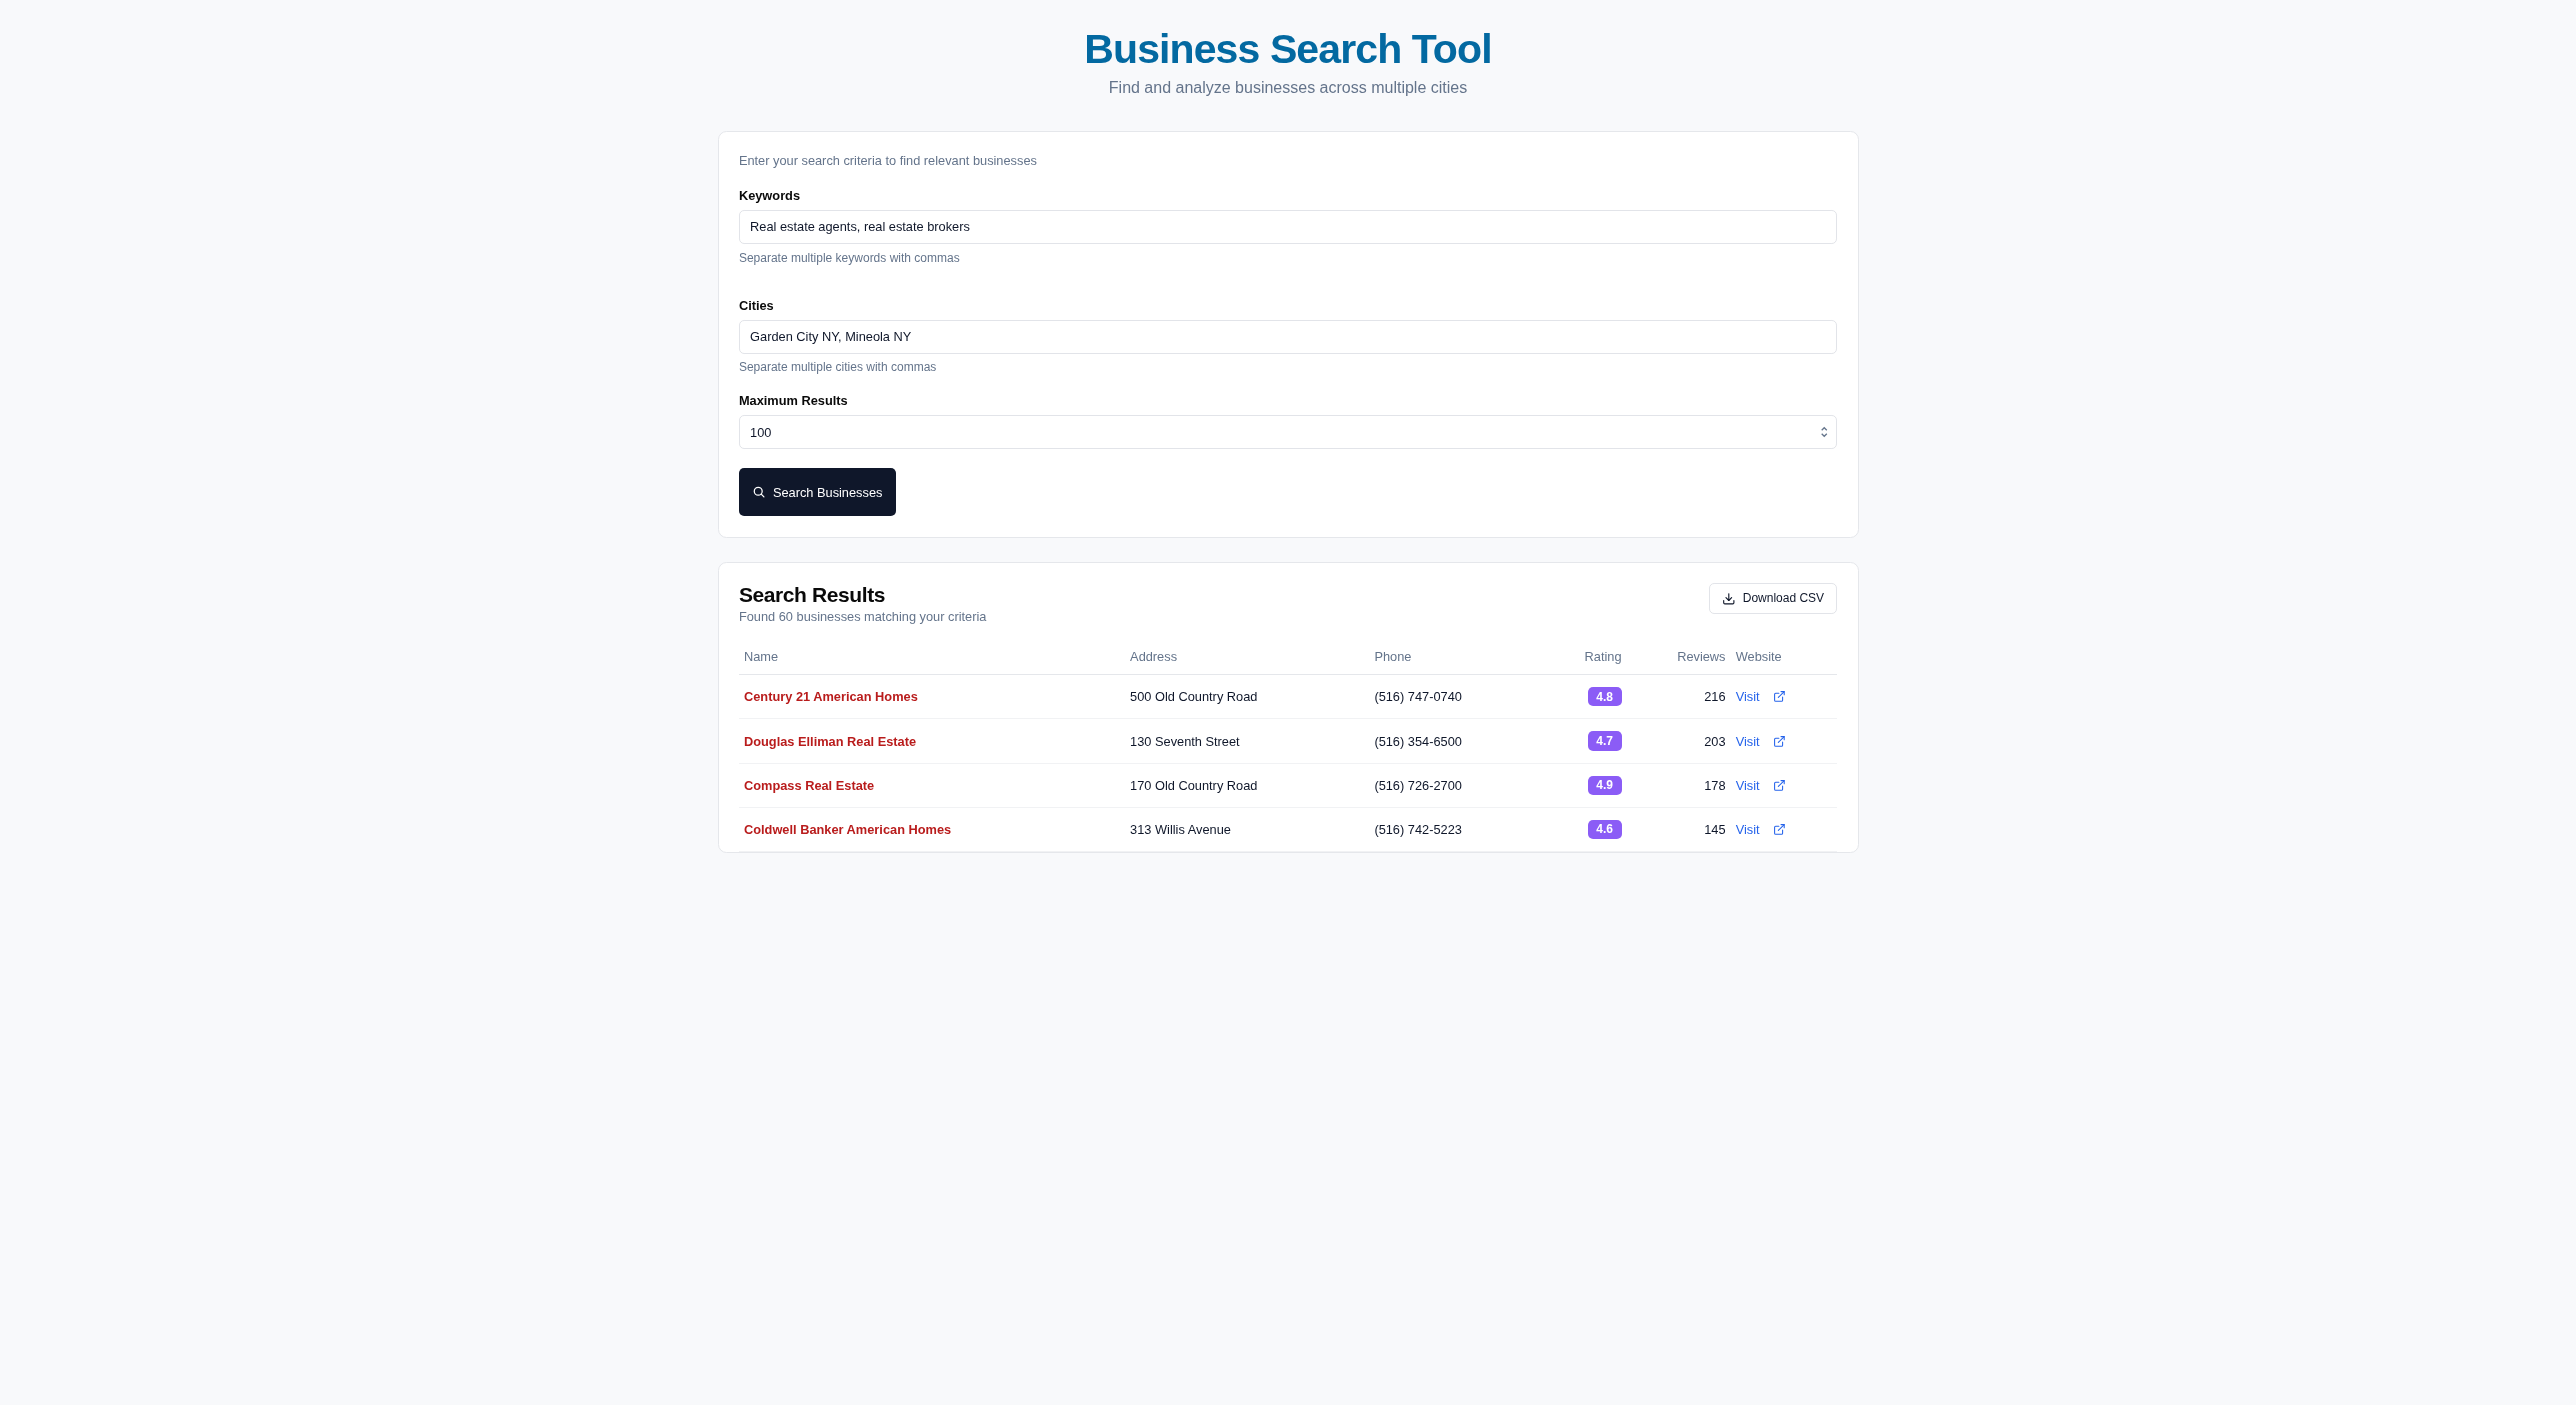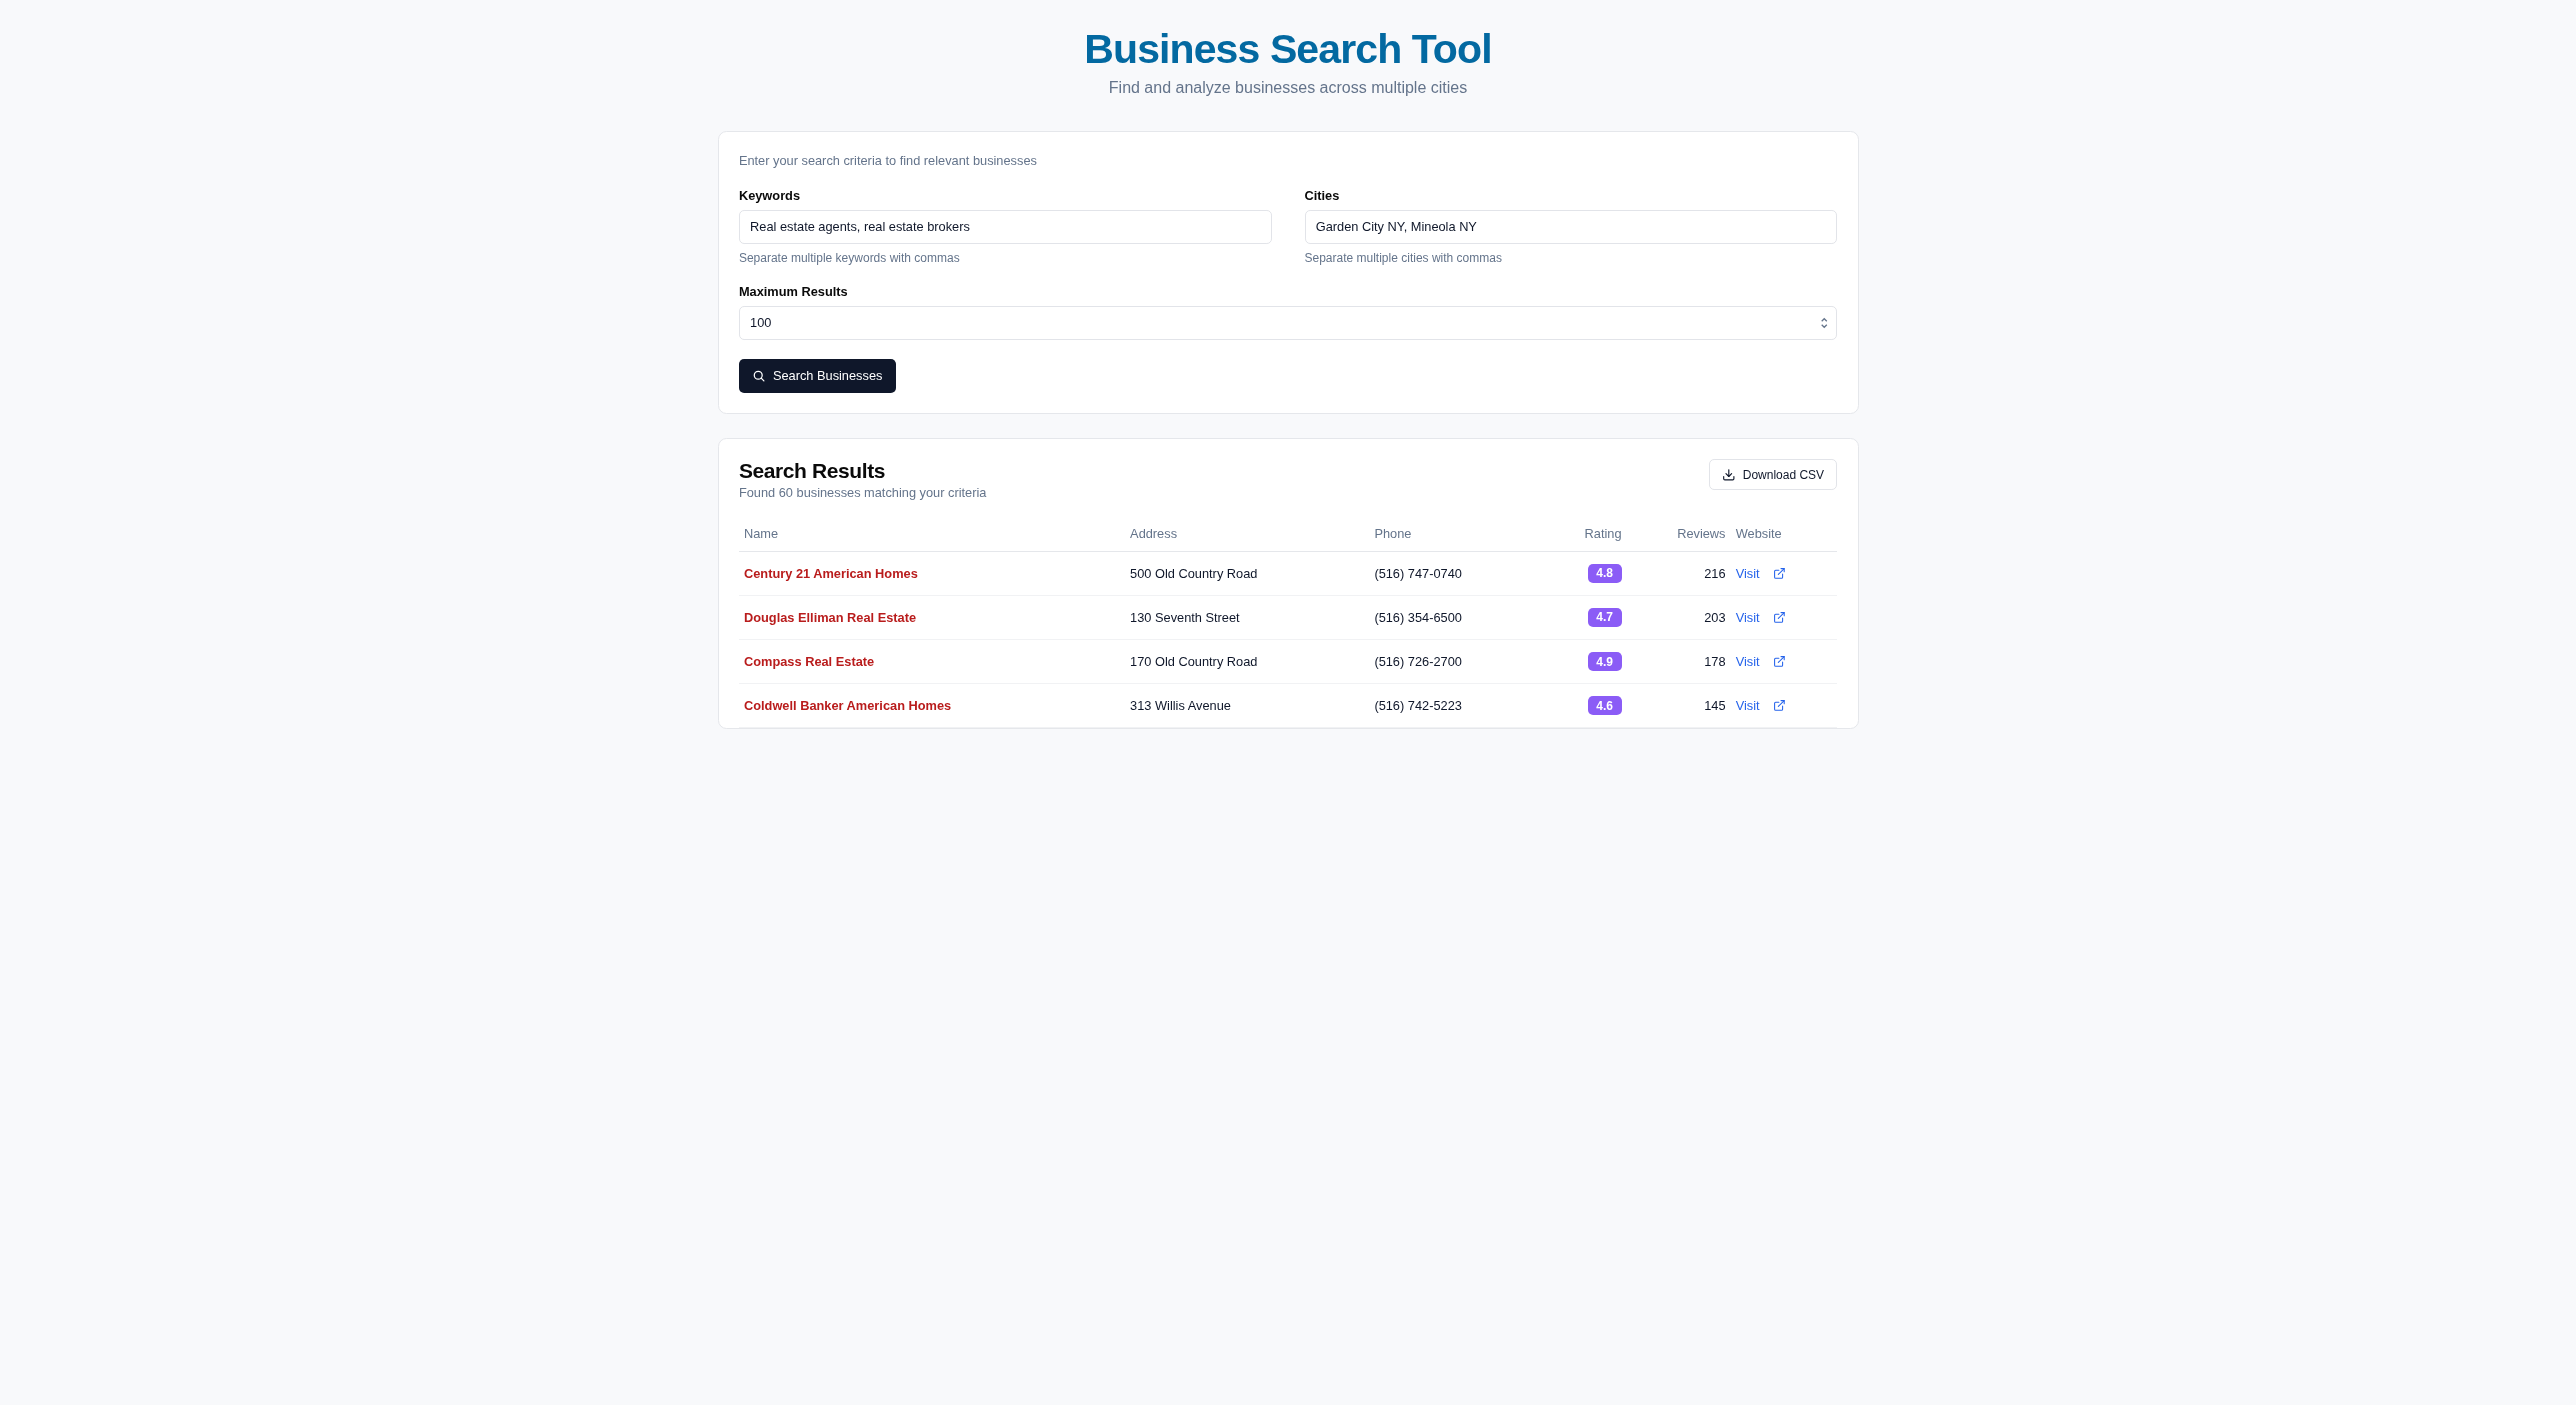--- a/index.html
+++ b/index.html
@@ -45,20 +45,21 @@
     }
     .card-subtitle {
       font-size: 12.8px;
       color: #64748b;
       margin-bottom: 20.4px;
     }
     .form-row {
       display: flex;
       gap: 33px;
       margin-bottom: 19px;
+      flex-direction: column;
     }
     .form-group {
       flex: 1;
       display: flex;
       flex-direction: column;
     }
     .form-group.full { width: 100%; }
     .form-label {
       font-size: 12.8px;
       font-weight: 600;
@@ -105,21 +106,21 @@
     }
     .btn-primary {
       display: inline-flex;
       align-items: center;
       gap: 6.8px;
       background: #0f172a;
       color: #fff;
       border: none;
       border-radius: 5.1px;
       padding: 0 13.6px;
-      height: 34px;
+      height: 48px;
       font-size: 12.8px;
       font-weight: 500;
       cursor: pointer;
       font-family: inherit;
     }
     .btn-secondary {
       display: inline-flex;
       align-items: center;
       gap: 6.8px;
       background: #fff;

